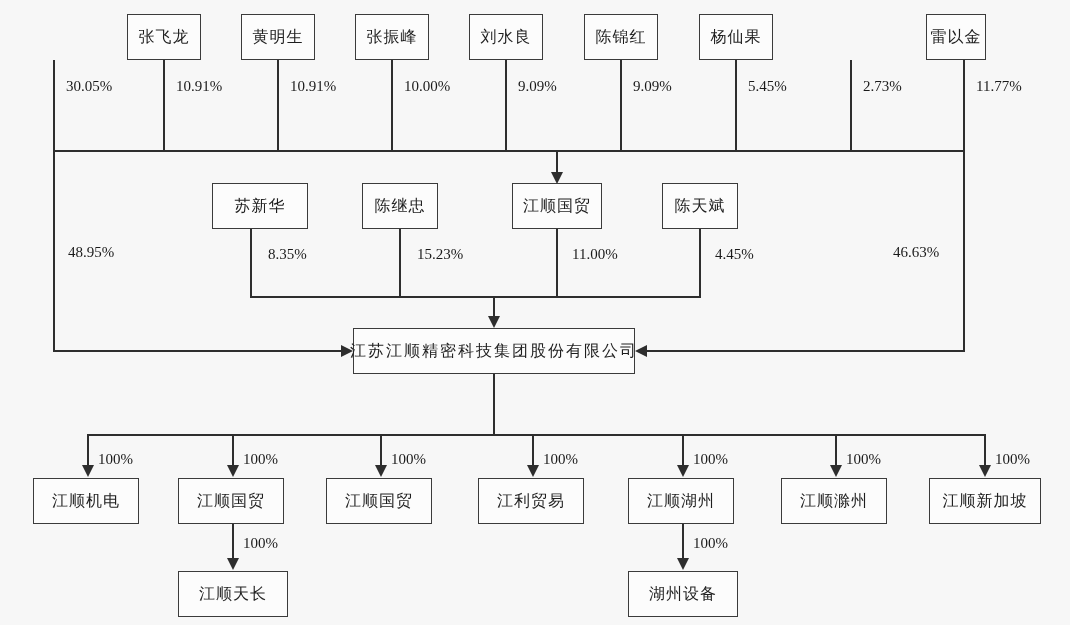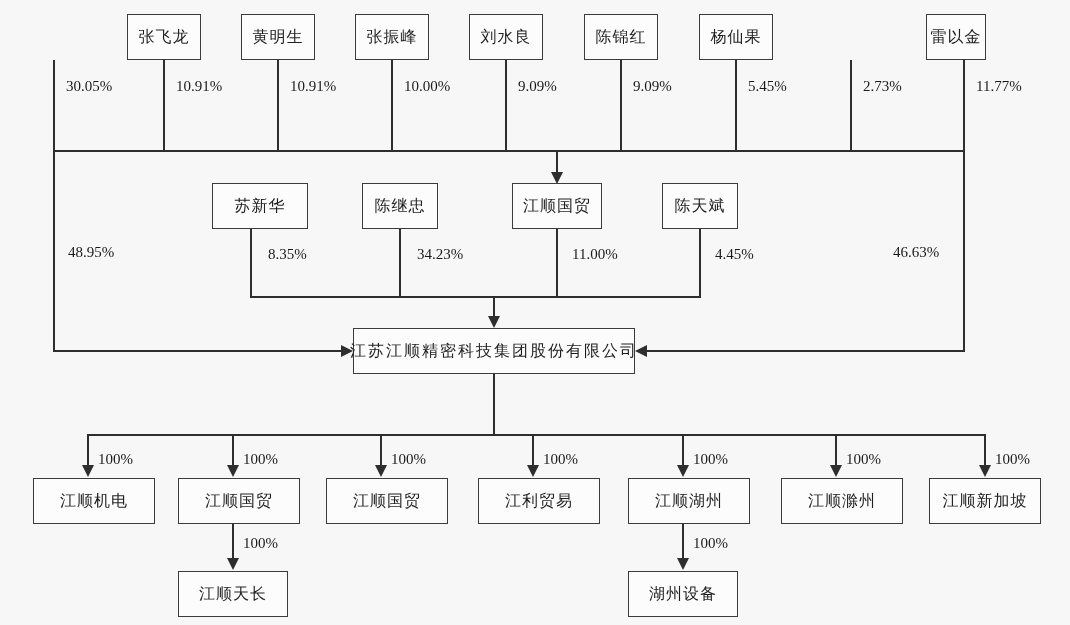--- a/index.html
+++ b/index.html
@@ -11,21 +11,21 @@
   }
   .box{
     position:absolute;height:46px;
     background:#fcfcfc;border:1.5px solid #3b3b3b;box-sizing:border-box;
     display:flex;align-items:center;justify-content:center;
     font-size:16px;letter-spacing:1px;white-space:nowrap;
   }
   .box.t1{top:14px;width:74px;}
   .box.t2{top:183px;}
   .box.company{top:328px;left:353px;width:282px;font-size:16px;letter-spacing:2px;}
-  .box.sub{top:478px;width:122px;}
+  .box.sub{top:478px;width:106px;}
   .box.t4{top:571px;width:110px;}
   .vline{position:absolute;width:2px;background:#2e2e2e;}
   .hline{position:absolute;height:2px;background:#2e2e2e;}
   .pct{
     position:absolute;font-size:15px;color:#1a1a1a;white-space:nowrap;
     font-family:"Liberation Serif","DejaVu Serif",serif;
   }
   .ah{position:absolute;width:0;height:0;}
   .ah.down{border-left:6px solid transparent;border-right:6px solid transparent;border-top:12px solid #2e2e2e;}
   .ah.right{border-top:6px solid transparent;border-bottom:6px solid transparent;border-left:12px solid #2e2e2e;}
@@ -83,21 +83,21 @@
   <div class="box t2" style="left:362px;width:76px">陈继忠</div>
   <div class="box t2" style="left:512px;width:90px">江顺国贸</div>
   <div class="box t2" style="left:662px;width:76px">陈天斌</div>
 
   <div class="vline" style="left:250px;top:229px;height:69px"></div>
   <div class="vline" style="left:399px;top:229px;height:69px"></div>
   <div class="vline" style="left:556px;top:229px;height:69px"></div>
   <div class="vline" style="left:699px;top:229px;height:69px"></div>
 
   <div class="pct" style="left:268px;top:246px">8.35%</div>
-  <div class="pct" style="left:417px;top:246px">34.23%</div>
+  <div class="pct" style="left:417px;top:246px">15.23%</div>
   <div class="pct" style="left:572px;top:246px">11.00%</div>
   <div class="pct" style="left:715px;top:246px">4.45%</div>
 
   <div class="hline" style="left:250px;top:296px;width:451px"></div>
   <div class="vline" style="left:493px;top:296px;height:22px"></div>
   <div class="ah down" style="left:488px;top:316px"></div>
 
   <div class="box company">江苏江顺精密科技集团股份有限公司</div>
 
   <div class="vline" style="left:493px;top:374px;height:62px"></div>

